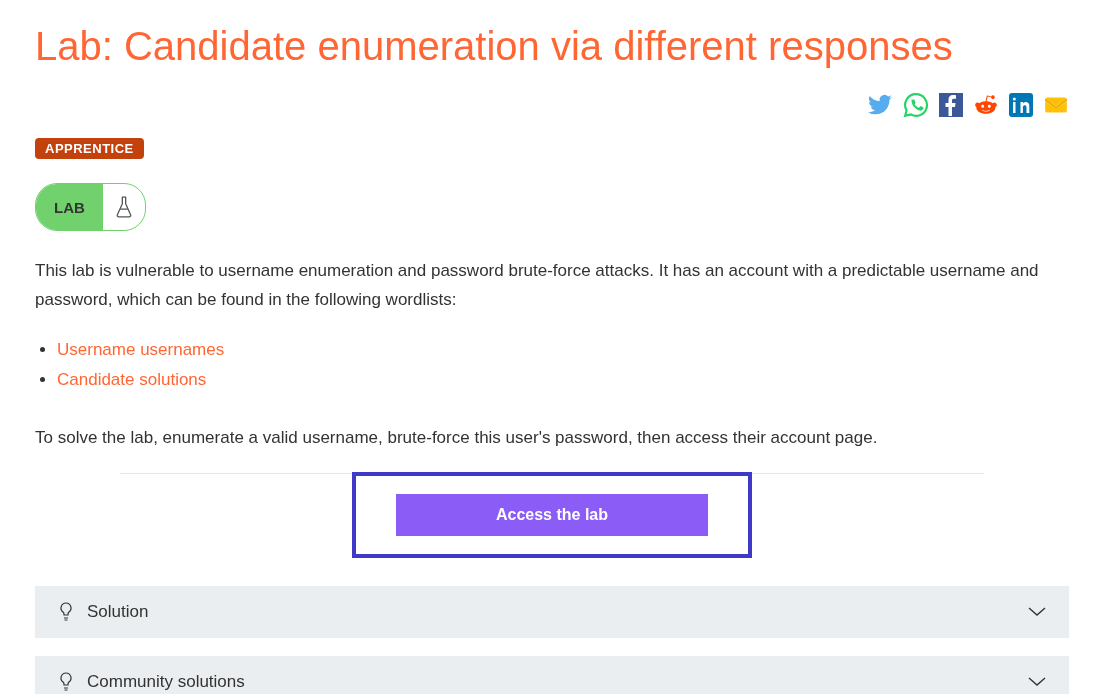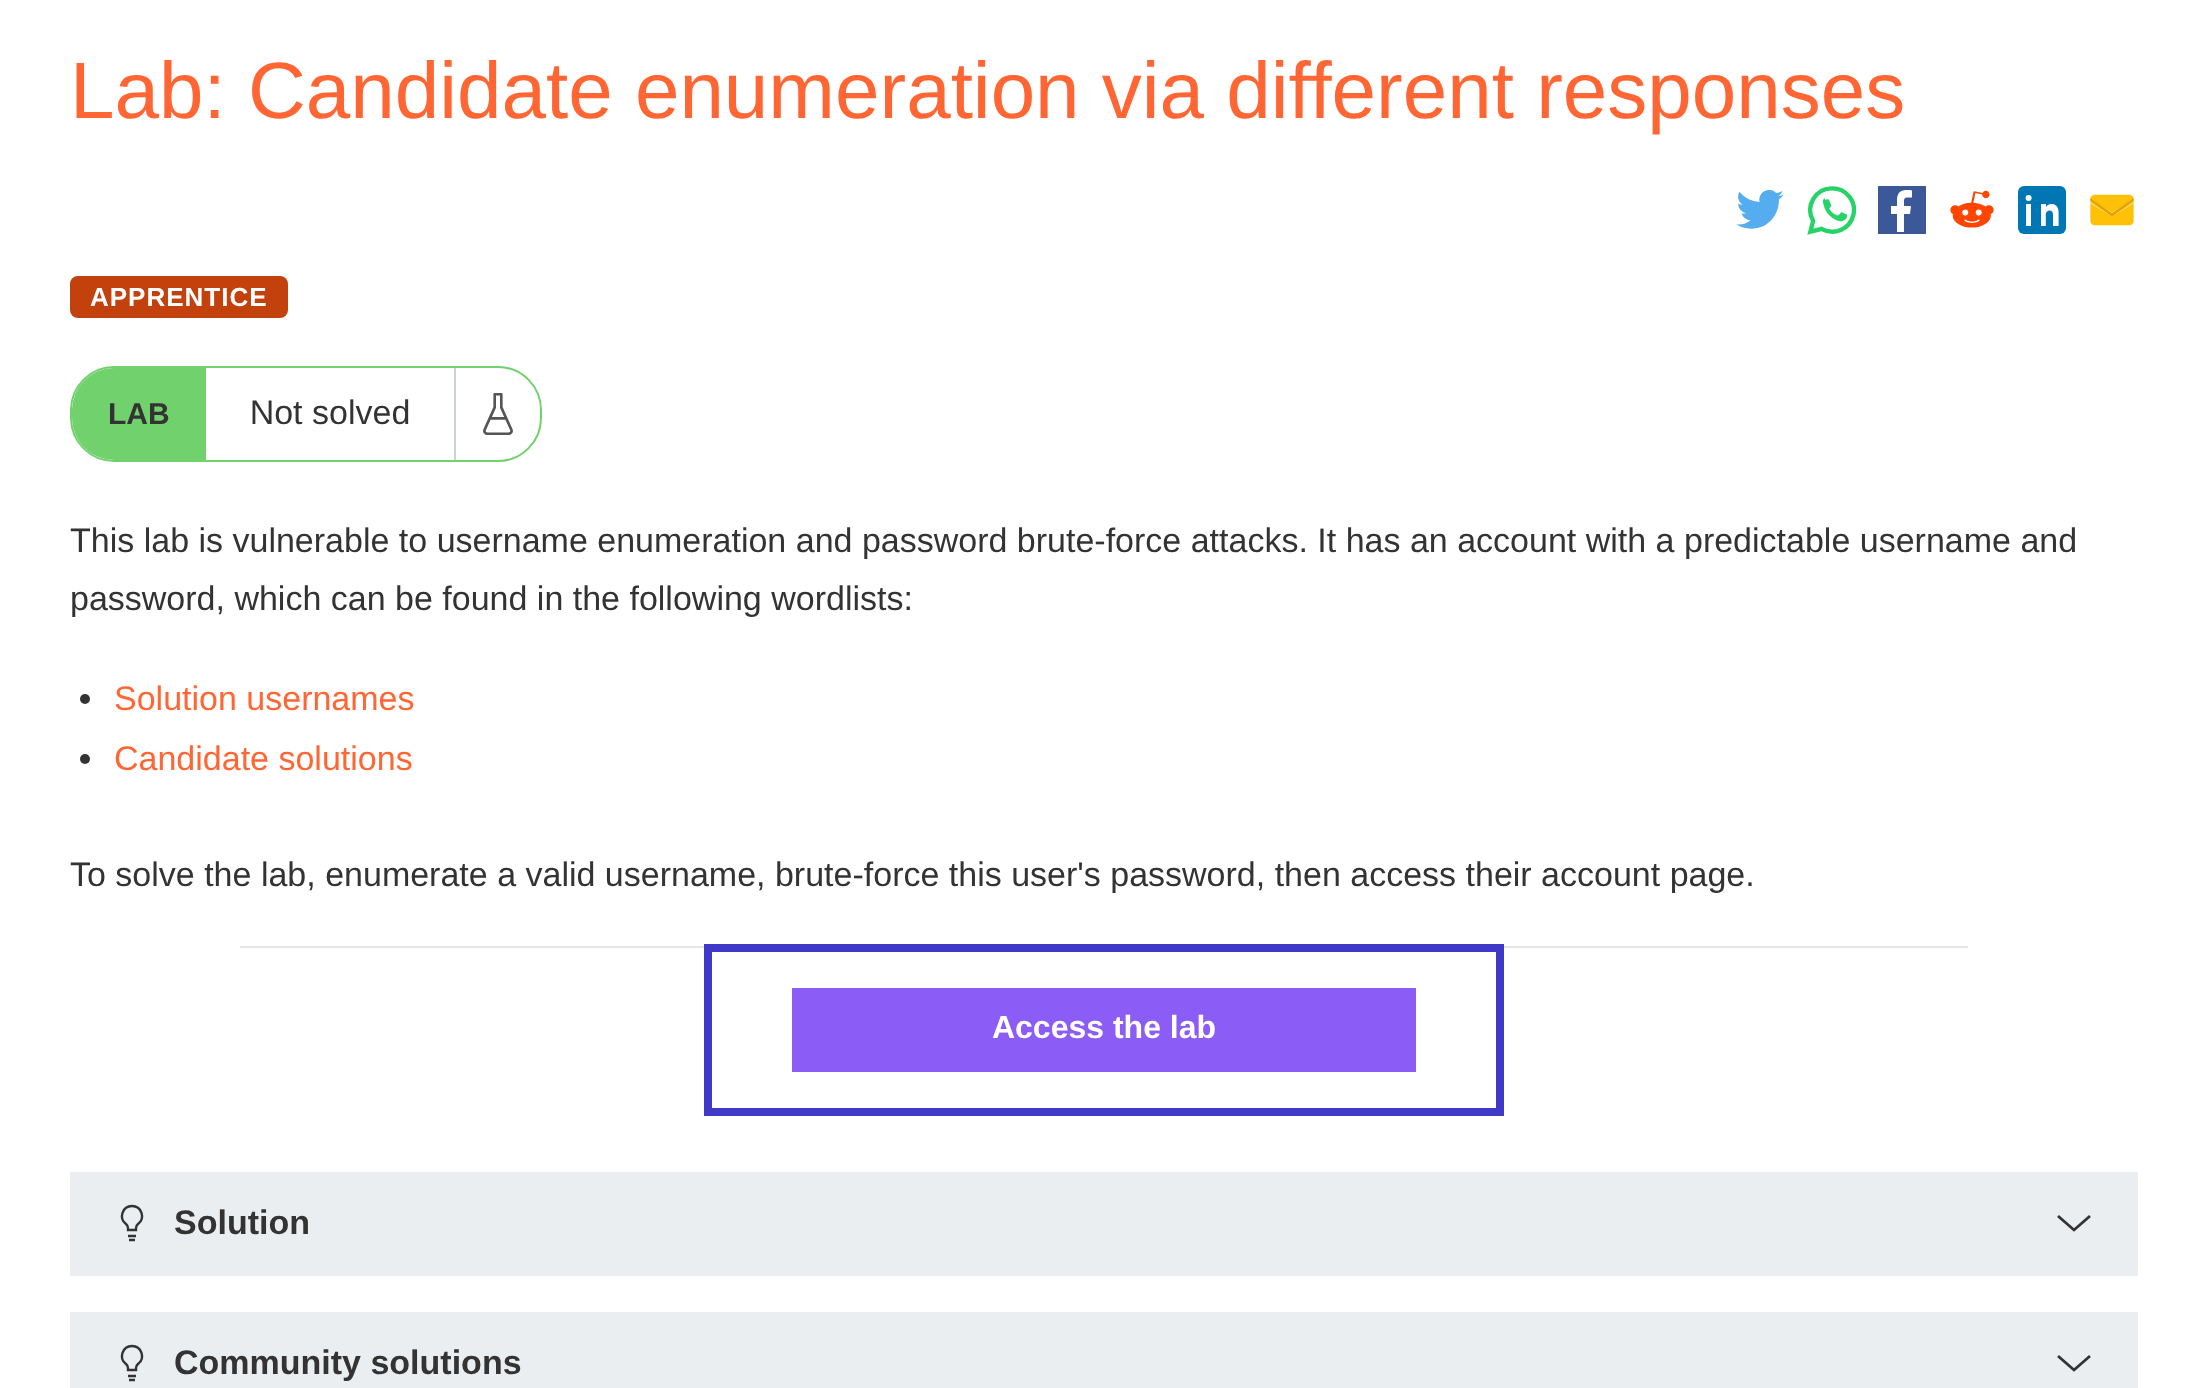--- a/index.html
+++ b/index.html
@@ -114,21 +114,21 @@
       background: #ebeef0;
       padding: 16px 22px;
       display: flex;
       align-items: center;
       gap: 12px;
       margin-bottom: 18px;
       cursor: pointer;
     }
     .accordion .acc-title {
       font-size: 17px;
-      font-weight: 700;
+      font-weight: 400;
       color: #333;
       flex: 1;
     }
     .bulb-icon svg { display: block; }
     .chevron svg { display: block; }
   </style>
 </head>
 <body>
 
 
@@ -172,33 +172,32 @@
       </svg>
   </span>
 </div>
 
 <div class="badge">APPRENTICE</div>
 
 <br>
 
 <div class="lab-status">
   <div class="lab-pill">LAB</div>
-  <div class="status-text">Not solved</div>
   <div class="flask-box">
     <svg width="18" height="22" viewBox="0 0 16 20">
         <path fill="none" stroke="#555" stroke-width="1.2" d="M6 1h4M6.5 1v6L2 17c-.5 1 .2 2 1.3 2h9.4c1.1 0 1.8-1 1.3-2L9.5 7V1"></path>
         <path fill="none" stroke="#555" stroke-width="1.2" d="M4.5 12h7"></path>
       </svg>
   </div>
 </div>
 
 <p class="body-text">This lab is vulnerable to username enumeration and password brute-force attacks. It has an account with a predictable username and password, which can be found in the following wordlists:</p>
 
 <ul class="link-list">
-  <li><a href="#">Solution usernames</a></li>
+  <li><a href="#">Username usernames</a></li>
   <li><a href="#">Candidate solutions</a></li>
 </ul>
 
 <p class="body-text">To solve the lab, enumerate a valid username, brute-force this user's password, then access their account page.</p>
 
 <div class="access-wrap">
   <div class="access-frame">
     <button class="access-btn">Access the lab</button>
   </div>
 </div>

